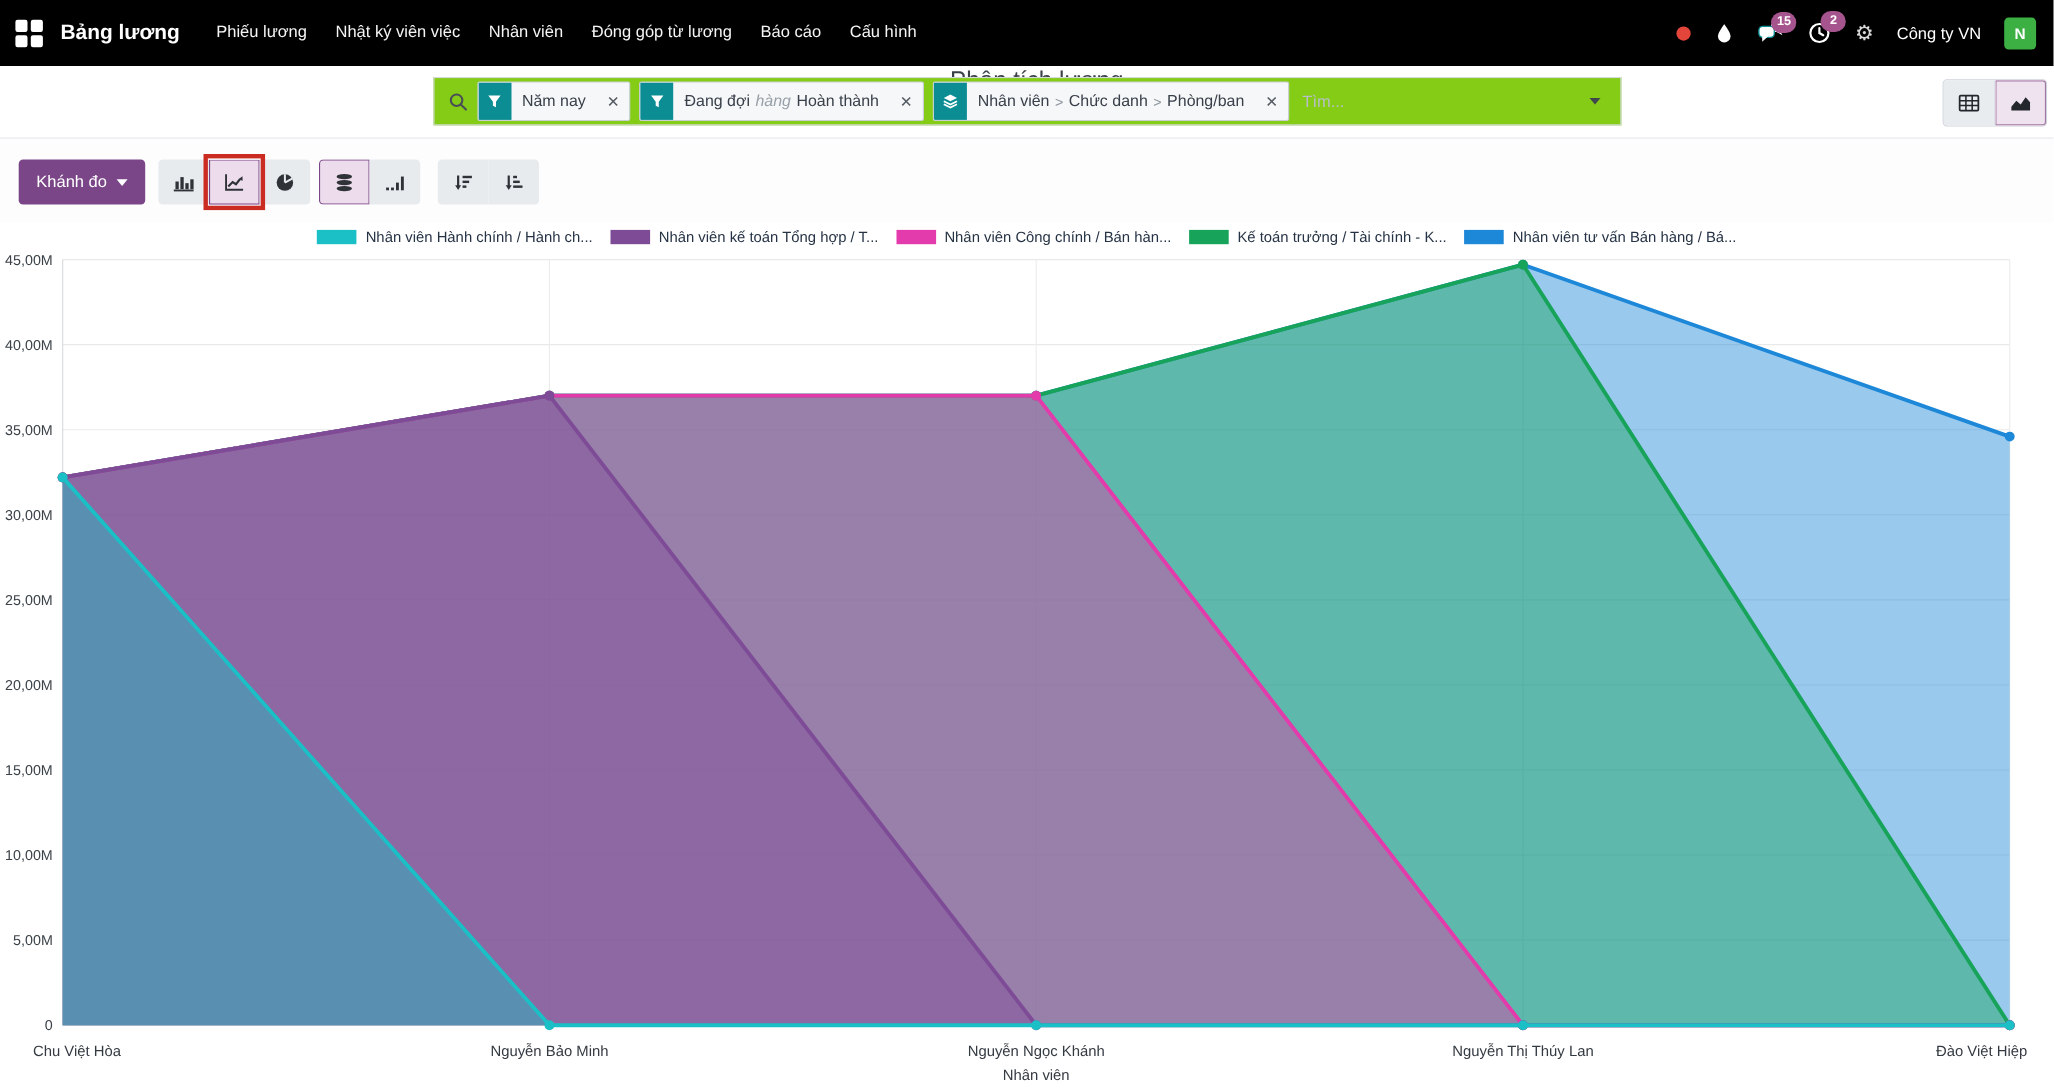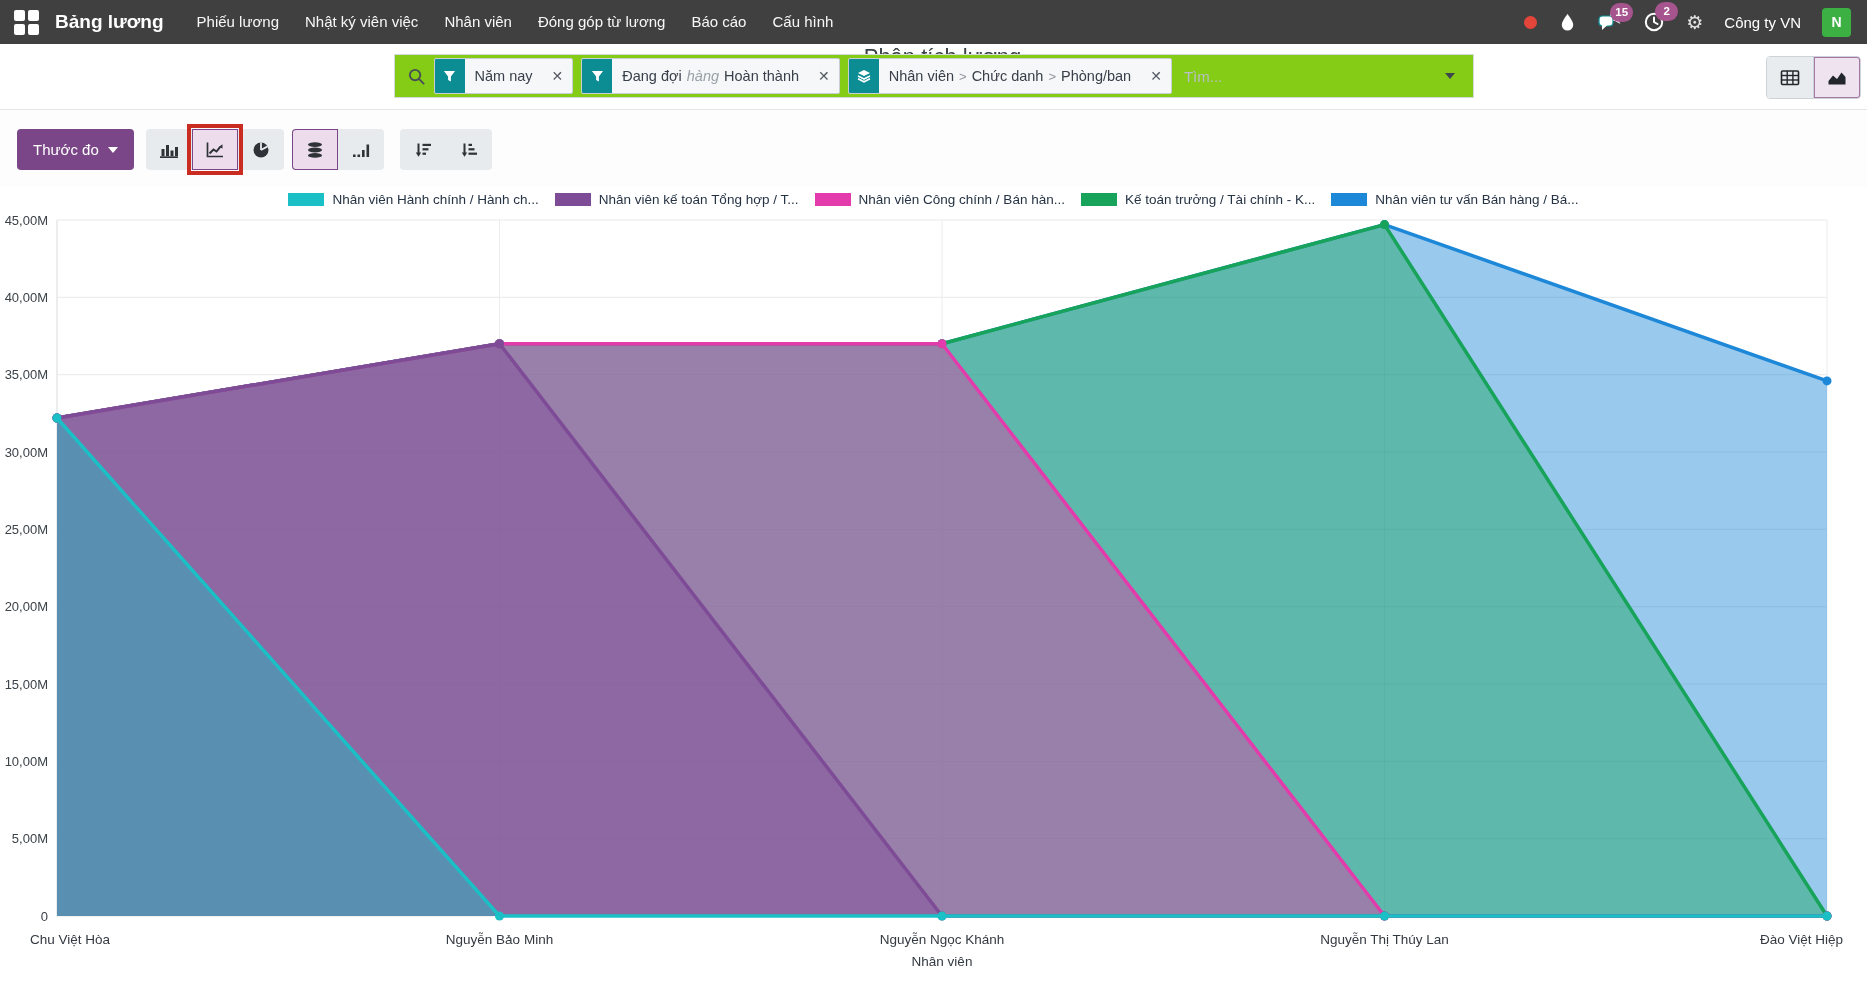--- a/index.html
+++ b/index.html
@@ -1,18 +1,18 @@
 <!DOCTYPE html>
 <html><head>
 <meta charset="utf-8">
 <style>
   html,body{margin:0;padding:0;width:1867px;height:990px;overflow:hidden;background:#fff;
     font-family:"Liberation Sans","DejaVu Sans",sans-serif;color:#212529;}
   
-  .navbar{height:44px;background:#404040;display:flex;align-items:center;padding:0 16px 0 14px;position:relative;}
+  .navbar{height:60px;background:#000000;display:flex;align-items:center;padding:0 16px 0 14px;position:relative;}
   .apps-icon{width:25px;height:25px;display:grid;grid-template-columns:11px 11px;grid-template-rows:11px 11px;gap:3px;cursor:pointer;margin-right:16px;}
   .apps-icon span{background:#fff;border-radius:2px;}
   .brand{color:#fff;font-size:19px;font-weight:700;margin-right:20px;white-space:nowrap;}
   .nav-menu{display:flex;height:48px;}
   .nav-item{color:rgba(255,255,255,.96);font-size:15px;line-height:48px;padding:0 13px;white-space:nowrap;cursor:pointer;}
   .nav-right{margin-left:auto;display:flex;align-items:center;gap:21px;}
   .red-dot{width:13px;height:13px;border-radius:50%;background:#e4453a;}
   .nav-ico{position:relative;display:flex;align-items:center;color:#fff;cursor:pointer;}
   .badge{position:absolute;top:-9px;left:12px;background:#a6548e;color:#fff;font-size:11.5px;line-height:19px;height:19px;min-width:19px;padding:0 2px;border-radius:10px;text-align:center;font-weight:700;}
   .gear-glyph{font-size:19px;color:#fff;opacity:.85;}
@@ -186,21 +186,21 @@
     <div class="vs-btn active">
       <svg width="20" height="18" viewBox="0 0 20 18">
           <path d="M1.5 15.5 V12 L6 6.5 L10 10 L14.5 3.5 L18.5 8 V15.5 Z" fill="#23272c"></path>
         </svg>
     </div>
   </div>
 </div>
 
 <div class="toolbar-row">
   <button class="measures-btn">
-    <span>Thước đo</span>
+    <span>Khánh đo</span>
     <span class="caret-down" style="color:#fff;"></span>
   </button>
 
   <div class="btn-group">
     <div class="tb-btn">
       <svg width="20" height="18" viewBox="0 0 20 18">
         <rect x="2.5" y="8" width="3" height="7" fill="#2f3338"></rect>
         <rect x="7" y="4" width="3" height="11" fill="#2f3338"></rect>
         <rect x="11.5" y="9.5" width="3" height="5.5" fill="#2f3338"></rect>
         <rect x="16" y="6" width="3" height="9" fill="#2f3338"></rect>

